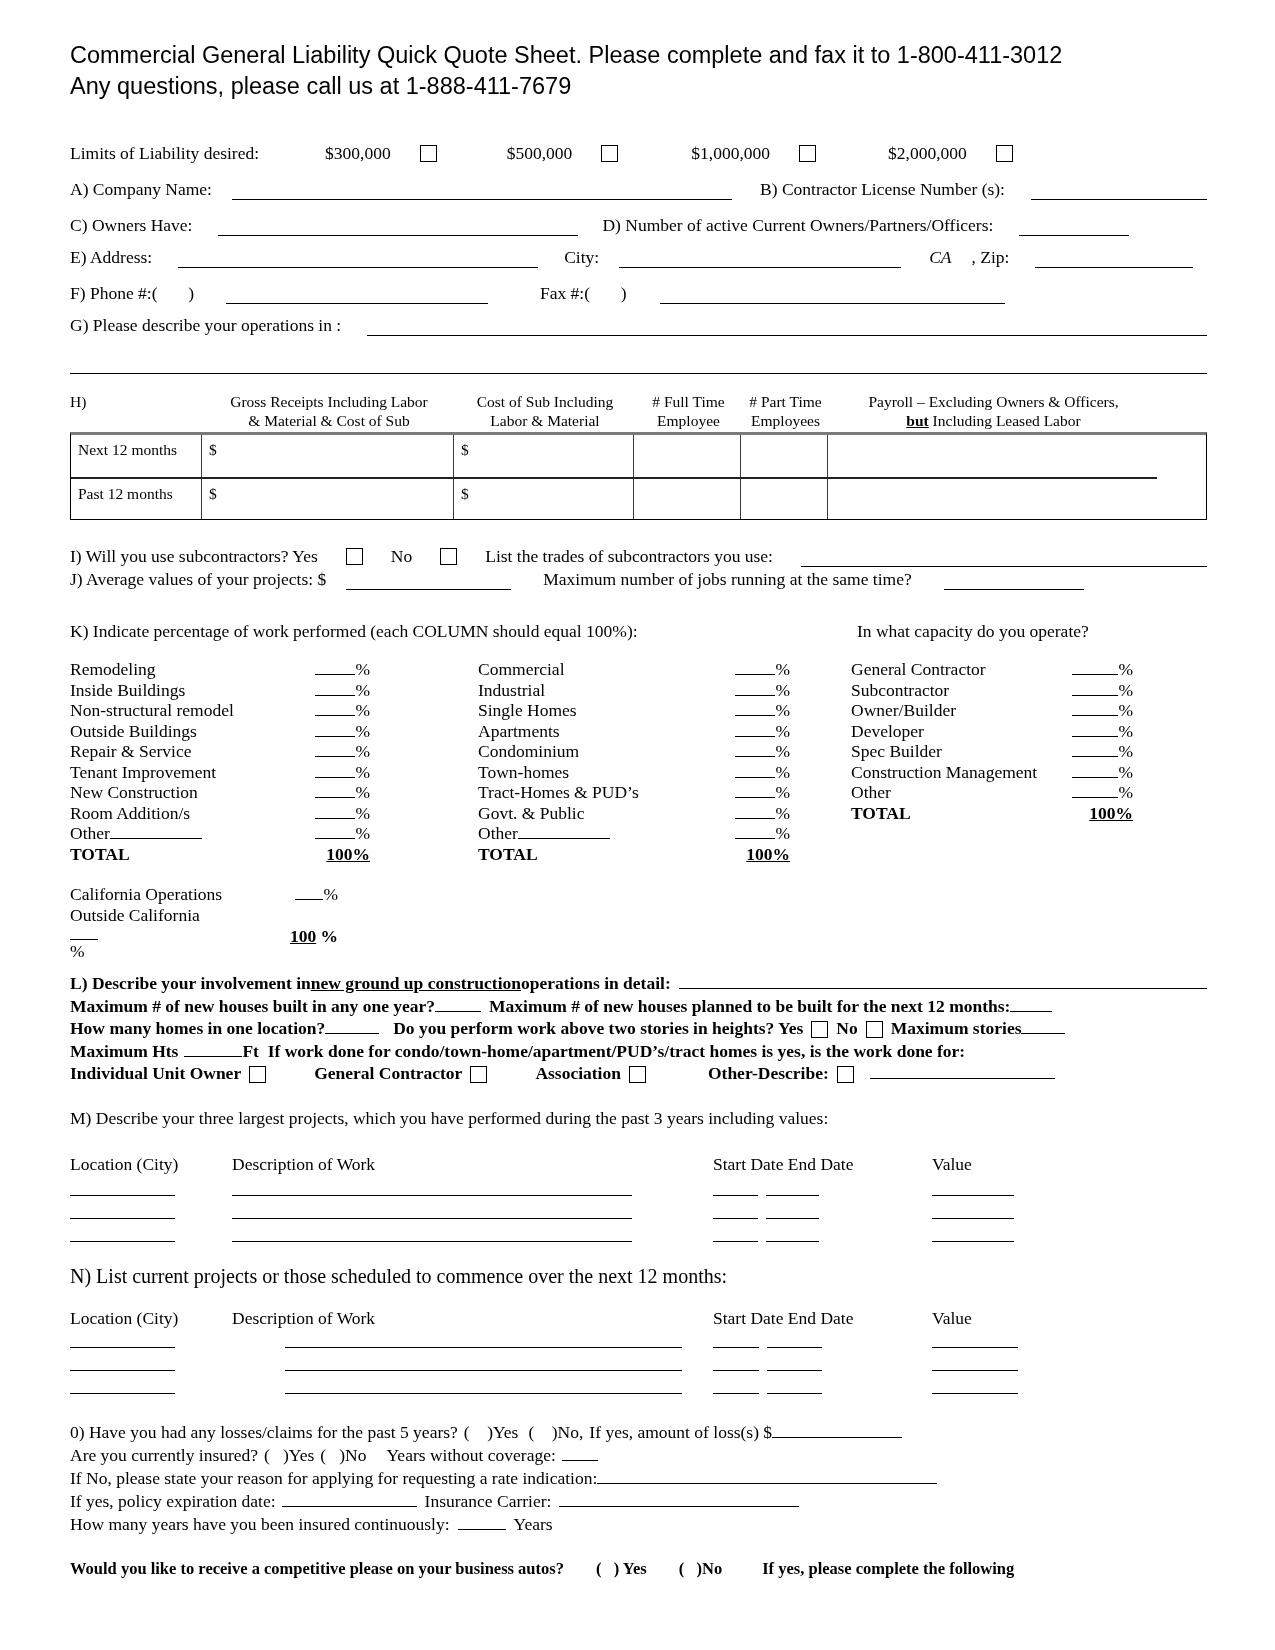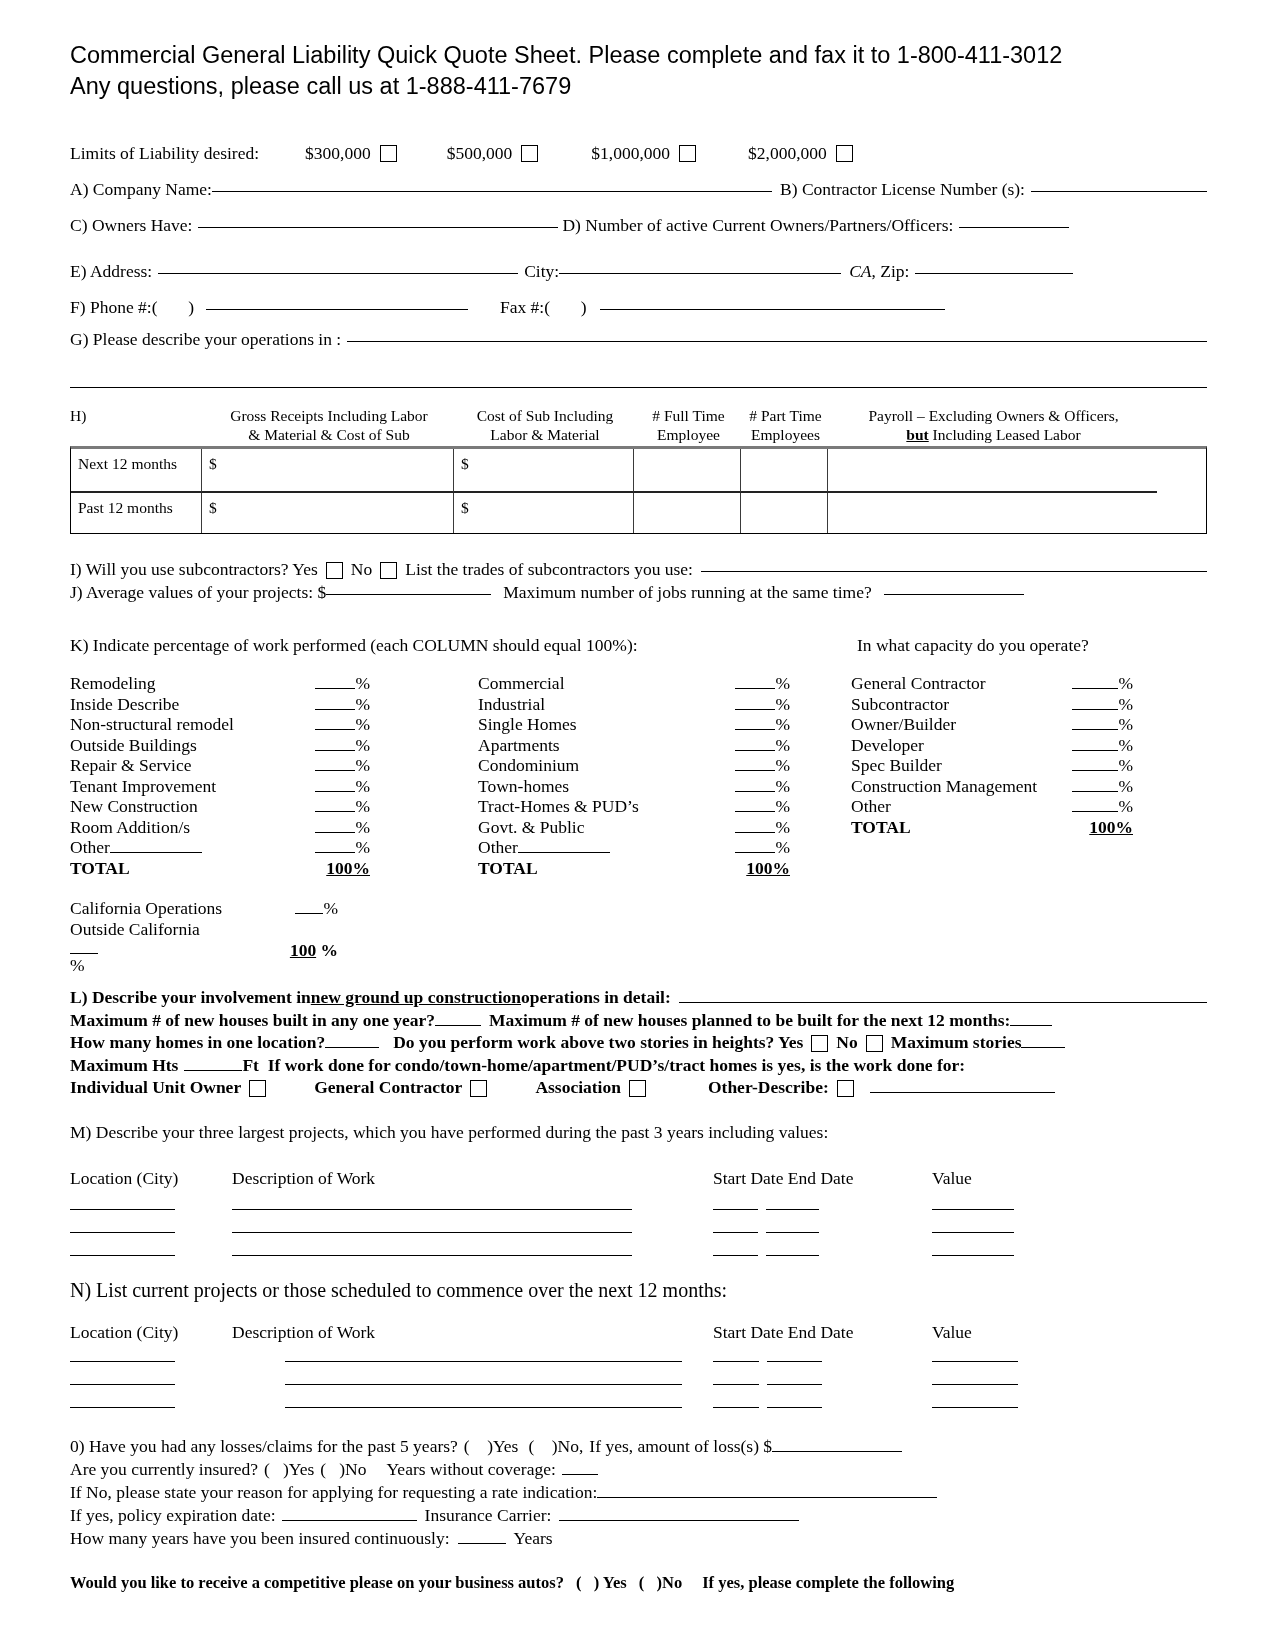--- a/index.html
+++ b/index.html
@@ -1,20 +1,20 @@
 <!DOCTYPE html>
 <html><head>
 <meta charset="utf-8">
 <style>
   html,body{margin:0;padding:0;background:#ffffff;}
   .page{width:1275px;height:1650px;box-sizing:border-box;padding:40px 68px 0 70px;
         background:#fff;color:#000;font-family:"Liberation Serif",serif;
         font-size:17.5px;line-height:22px;overflow:hidden;}
   .hdr{font-family:"Liberation Sans",sans-serif;font-size:23.5px;line-height:31px;}
-  .row{display:flex;align-items:flex-start;}
+  .row{display:flex;align-items:flex-end;gap:20px;}
   .bl{display:inline-block;border-bottom:1.3px solid #000;height:13px;flex:0 0 auto;}
   .grow{flex:1 1 auto;}
   .cb{display:inline-block;width:15px;height:15px;border:1.7px solid #000;flex:0 0 auto;
       align-self:flex-end;margin-bottom:2px;background:#fff;}
   .pre{white-space:pre;}
   .it{font-style:italic;}
   .b{font-weight:bold;}
   .u{text-decoration:underline;}
   
   .hhead{display:grid;grid-template-columns:133px 252px 180px 107px 87px 329px;
@@ -76,21 +76,21 @@
     <span class="bl" style="width:176px;margin-left:6px;"></span>
   </div>
 
   <div class="row" style="margin-top:14px;">
     <span>C) Owners Have:</span>
     <span class="bl grow" style="margin-left:6px;margin-right:4px;max-width:360px;"></span>
     <span>D) Number of active Current Owners/Partners/Officers:</span>
     <span class="bl" style="width:110px;margin-left:6px;"></span>
   </div>
 
-  <div class="row" style="margin-top:24px;">
+  <div class="row" style="margin-top:10px;">
     <span>E) Address:</span>
     <span class="bl" style="width:360px;margin-left:6px;margin-right:6px;"></span>
     <span>City:</span>
     <span class="bl" style="width:282px;margin-right:8px;"></span>
     <span class="it">CA</span>
       <span>, Zip:</span>
     <span class="bl" style="width:158px;margin-left:6px;"></span>
   </div>
 
   <div class="row" style="margin-top:14px;">
@@ -172,21 +172,21 @@
 
   <div class="kwrap">
 
     <div class="kcol1">
       <div class="krow">
           <span class="klabel">Remodeling</span>
           <span class="bl kp"></span>
           <span>%</span>
         </div>
       <div class="krow">
-          <span class="klabel">Inside Describe</span>
+          <span class="klabel">Inside Buildings</span>
           <span class="bl kp"></span>
           <span>%</span>
         </div>
       <div class="krow">
           <span class="klabel">Non-structural remodel</span>
           <span class="bl kp"></span>
           <span>%</span>
         </div>
       <div class="krow">
           <span class="klabel">Outside Buildings</span>

